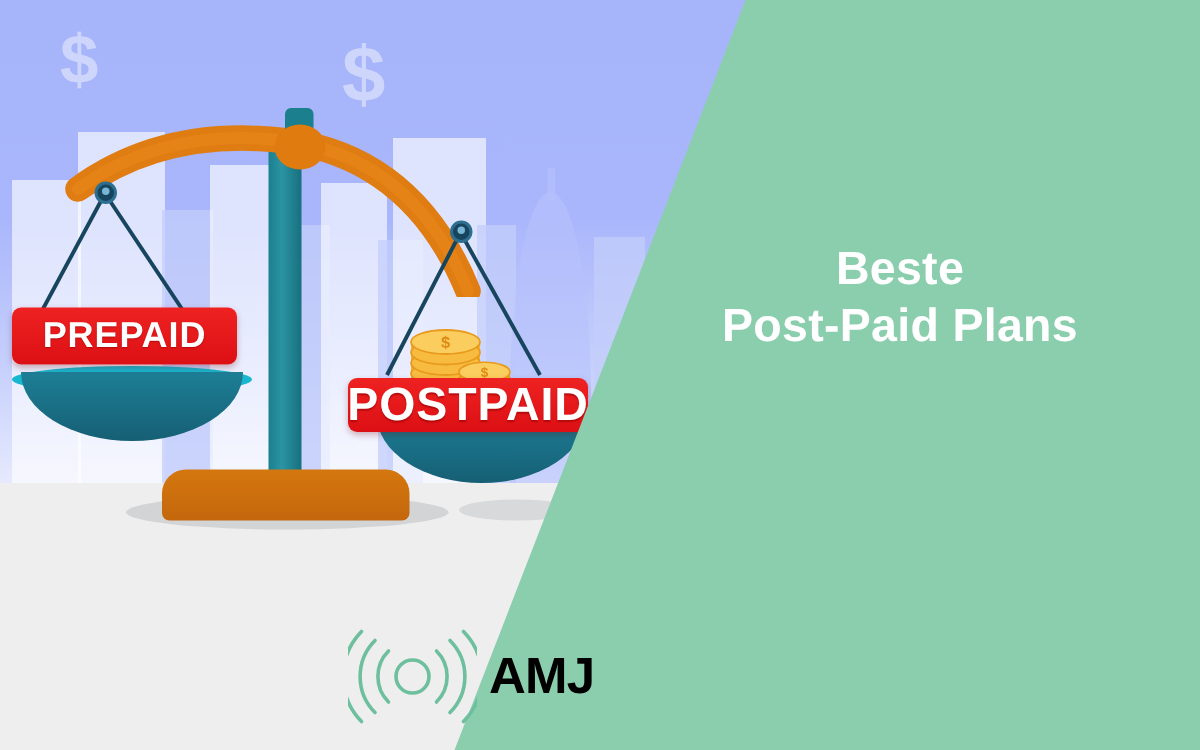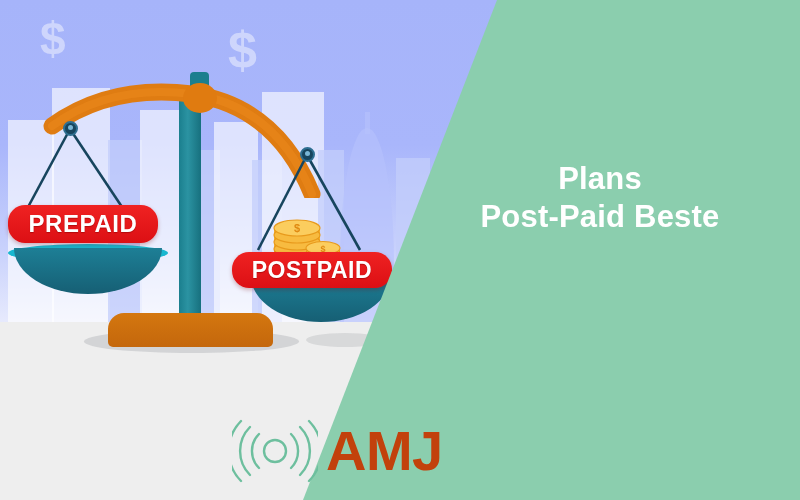--- a/index.html
+++ b/index.html
@@ -93,21 +93,21 @@
     background:#18b7d0;border-radius:50%;
   }
   .pan .bowl{
     position:absolute;left:6px;top:4px;width:calc(100% - 12px);height:46px;
     background:linear-gradient(180deg,#1d7f96 0%,#165f74 100%);
     border-radius:0 0 50% 50%/0 0 100% 100%;
   }
 
   
   .badge{
-    position:absolute;border-radius:17px;
+    position:absolute;border-radius:6px;
     background:linear-gradient(180deg,#ef2222 0%,#dc0f14 100%);
     box-shadow:0 2px 4px rgba(120,0,0,.28);
     color:#ffffff;font-weight:700;
     display:flex;align-items:center;justify-content:center;
     letter-spacing:.6px;
     text-shadow:0 1px 1px rgba(140,0,0,.55);
   }
 
   
   .coins{position:absolute;left:272px;top:212px;}
@@ -128,21 +128,21 @@
   }
   .title div{white-space:nowrap;}
 
   
   .logo{
     position:absolute;left:232px;top:418px;
     display:flex;align-items:center;gap:8px;
   }
   .logo-mark{width:86px;height:66px;}
   .logo-text{
-    font-size:56px;font-weight:700;color:#c2410c;letter-spacing:-.5px;
+    font-size:34px;font-weight:700;color:#000000;letter-spacing:-.5px;
     line-height:1;
   }
 </style>
 </head>
 <body>
 
 <div class="banner">
 
   <div class="sky"></div>
 
@@ -221,29 +221,29 @@
     <g>
       <ellipse cx="51" cy="52" rx="17" ry="6.5" fill="#e89a1c"></ellipse>
       <rect x="34" y="36" width="34" height="16" fill="#f5b02c"></rect>
       <ellipse cx="51" cy="47" rx="17" ry="6.5" fill="#f7bb40" stroke="#e89a1c" stroke-width="1.1"></ellipse>
       <ellipse cx="51" cy="41" rx="17" ry="6.5" fill="#f7bb40" stroke="#e89a1c" stroke-width="1.1"></ellipse>
       <ellipse cx="51" cy="36" rx="17" ry="6.5" fill="#fbcd5e" stroke="#e89a1c" stroke-width="1.1"></ellipse>
       <text x="51" y="39.5" font-family="Liberation Sans, sans-serif" font-size="9" font-weight="700" fill="#e08a12" text-anchor="middle">$</text>
     </g>
   </svg>
 
-  <div class="badge" style="left:232px;top:252px;width:160px;height:36px;font-size:23px;">
+  <div class="badge" style="left:232px;top:252px;width:160px;height:36px;font-size:31px;">
     <span>POSTPAID</span>
   </div>
 
   <div class="green"></div>
 
   <div class="title">
-    <div>Plans</div>
-    <div>Post-Paid Beste</div>
+    <div>Beste</div>
+    <div>Post-Paid Plans</div>
   </div>
 
   <div class="logo">
     <svg class="logo-mark" viewBox="0 0 86 66">
       <g fill="none" stroke="#6dbf9e" stroke-width="2.4" stroke-linecap="round">
         <circle cx="43" cy="33" r="11"></circle>
         <path d="M 27 16 A 24 24 0 0 0 27 50"></path>
         <path d="M 59 16 A 24 24 0 0 1 59 50"></path>
         <path d="M 18 9 A 34 34 0 0 0 18 57"></path>
         <path d="M 68 9 A 34 34 0 0 1 68 57"></path>

